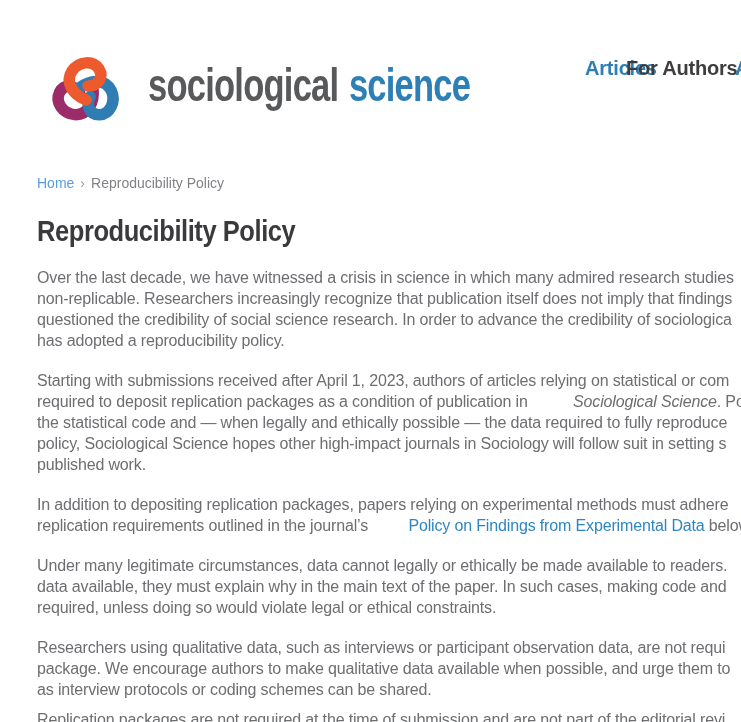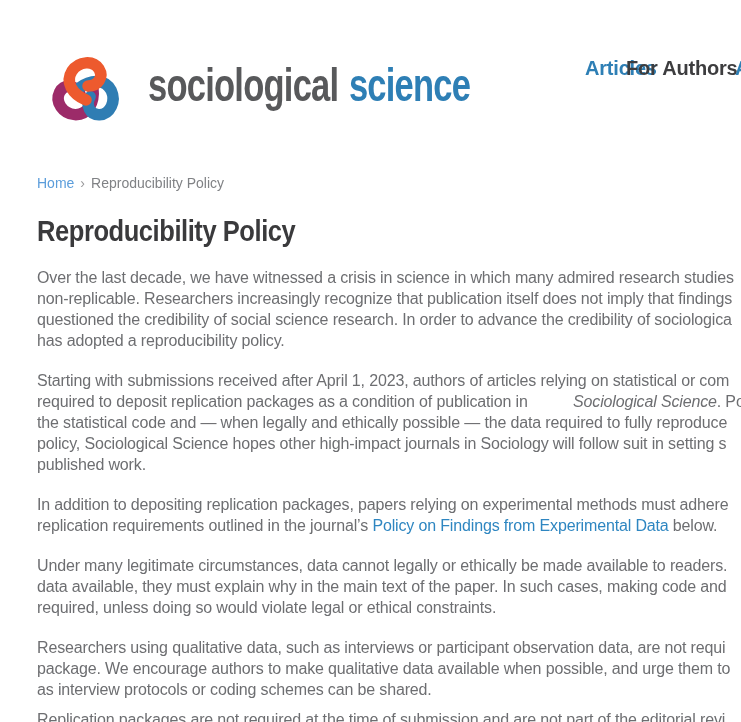--- a/index.html
+++ b/index.html
@@ -62,21 +62,21 @@
     transform:scaleX(.88);transform-origin:left center;white-space:nowrap;
   }
 
   
   .content{position:absolute;left:37px;top:267px;width:1120px;
     font-size:16px;color:var(--c-body_text);letter-spacing:-.15px;}
   .para{margin:0 0 19px 0;}
   .para.pull-up{margin-top:-10px;}
   .line{height:21px;line-height:21px;white-space:nowrap;}
   .ital{font-style:italic;margin-left:41px;}
-  .text-link{color:var(--c-link_blue);text-decoration:none;cursor:pointer;}
+  .text-link{color:var(--c-link_blue);text-decoration:none;cursor:pointer;margin-left:36px;}
 </style>
 </head>
 <body>
 
 <div class="page">
 
   <div class="header">
     <a class="logo-link">
       <svg class="logo-knot" viewBox="0 0 100 100" aria-hidden="true">
         <g transform="translate(50,58)">

